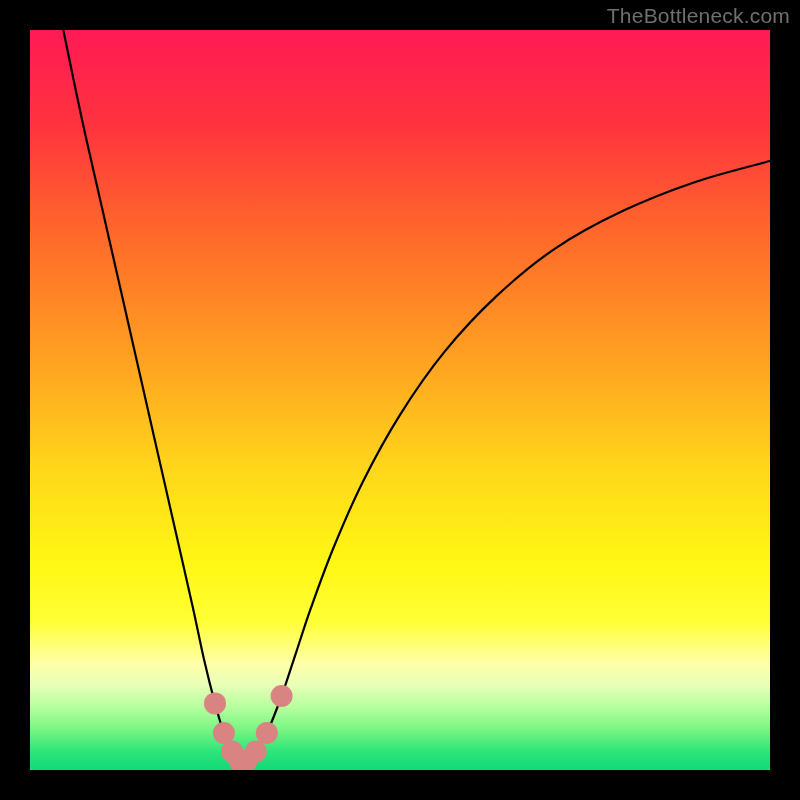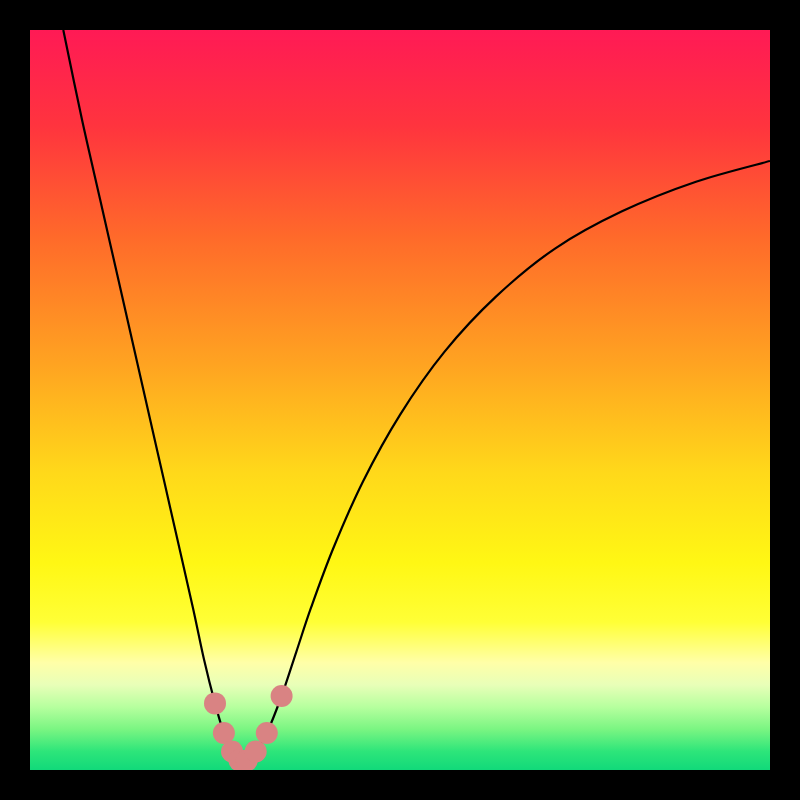--- a/index.html
+++ b/index.html
@@ -43,20 +43,21 @@
   }
   .marker {
     fill: #d98383;
     stroke: none;
   }
 </style>
 </head>
 <body>
 
 <div class="frame">
+  <div class="watermark">TheBottleneck.com</div>
   <div class="plot-area">
     <svg class="curve-layer" viewBox="0 0 740 740" preserveAspectRatio="none">
       <defs>
         <linearGradient id="bg-grad" x1="0" y1="0" x2="0" y2="1">
             <stop offset="0.00%" stop-color="#ff1a55"></stop>
             <stop offset="13.00%" stop-color="#ff343e"></stop>
             <stop offset="28.00%" stop-color="#ff6a2a"></stop>
             <stop offset="45.00%" stop-color="#ffa321"></stop>
             <stop offset="60.00%" stop-color="#ffd91a"></stop>
             <stop offset="72.00%" stop-color="#fff714"></stop>

